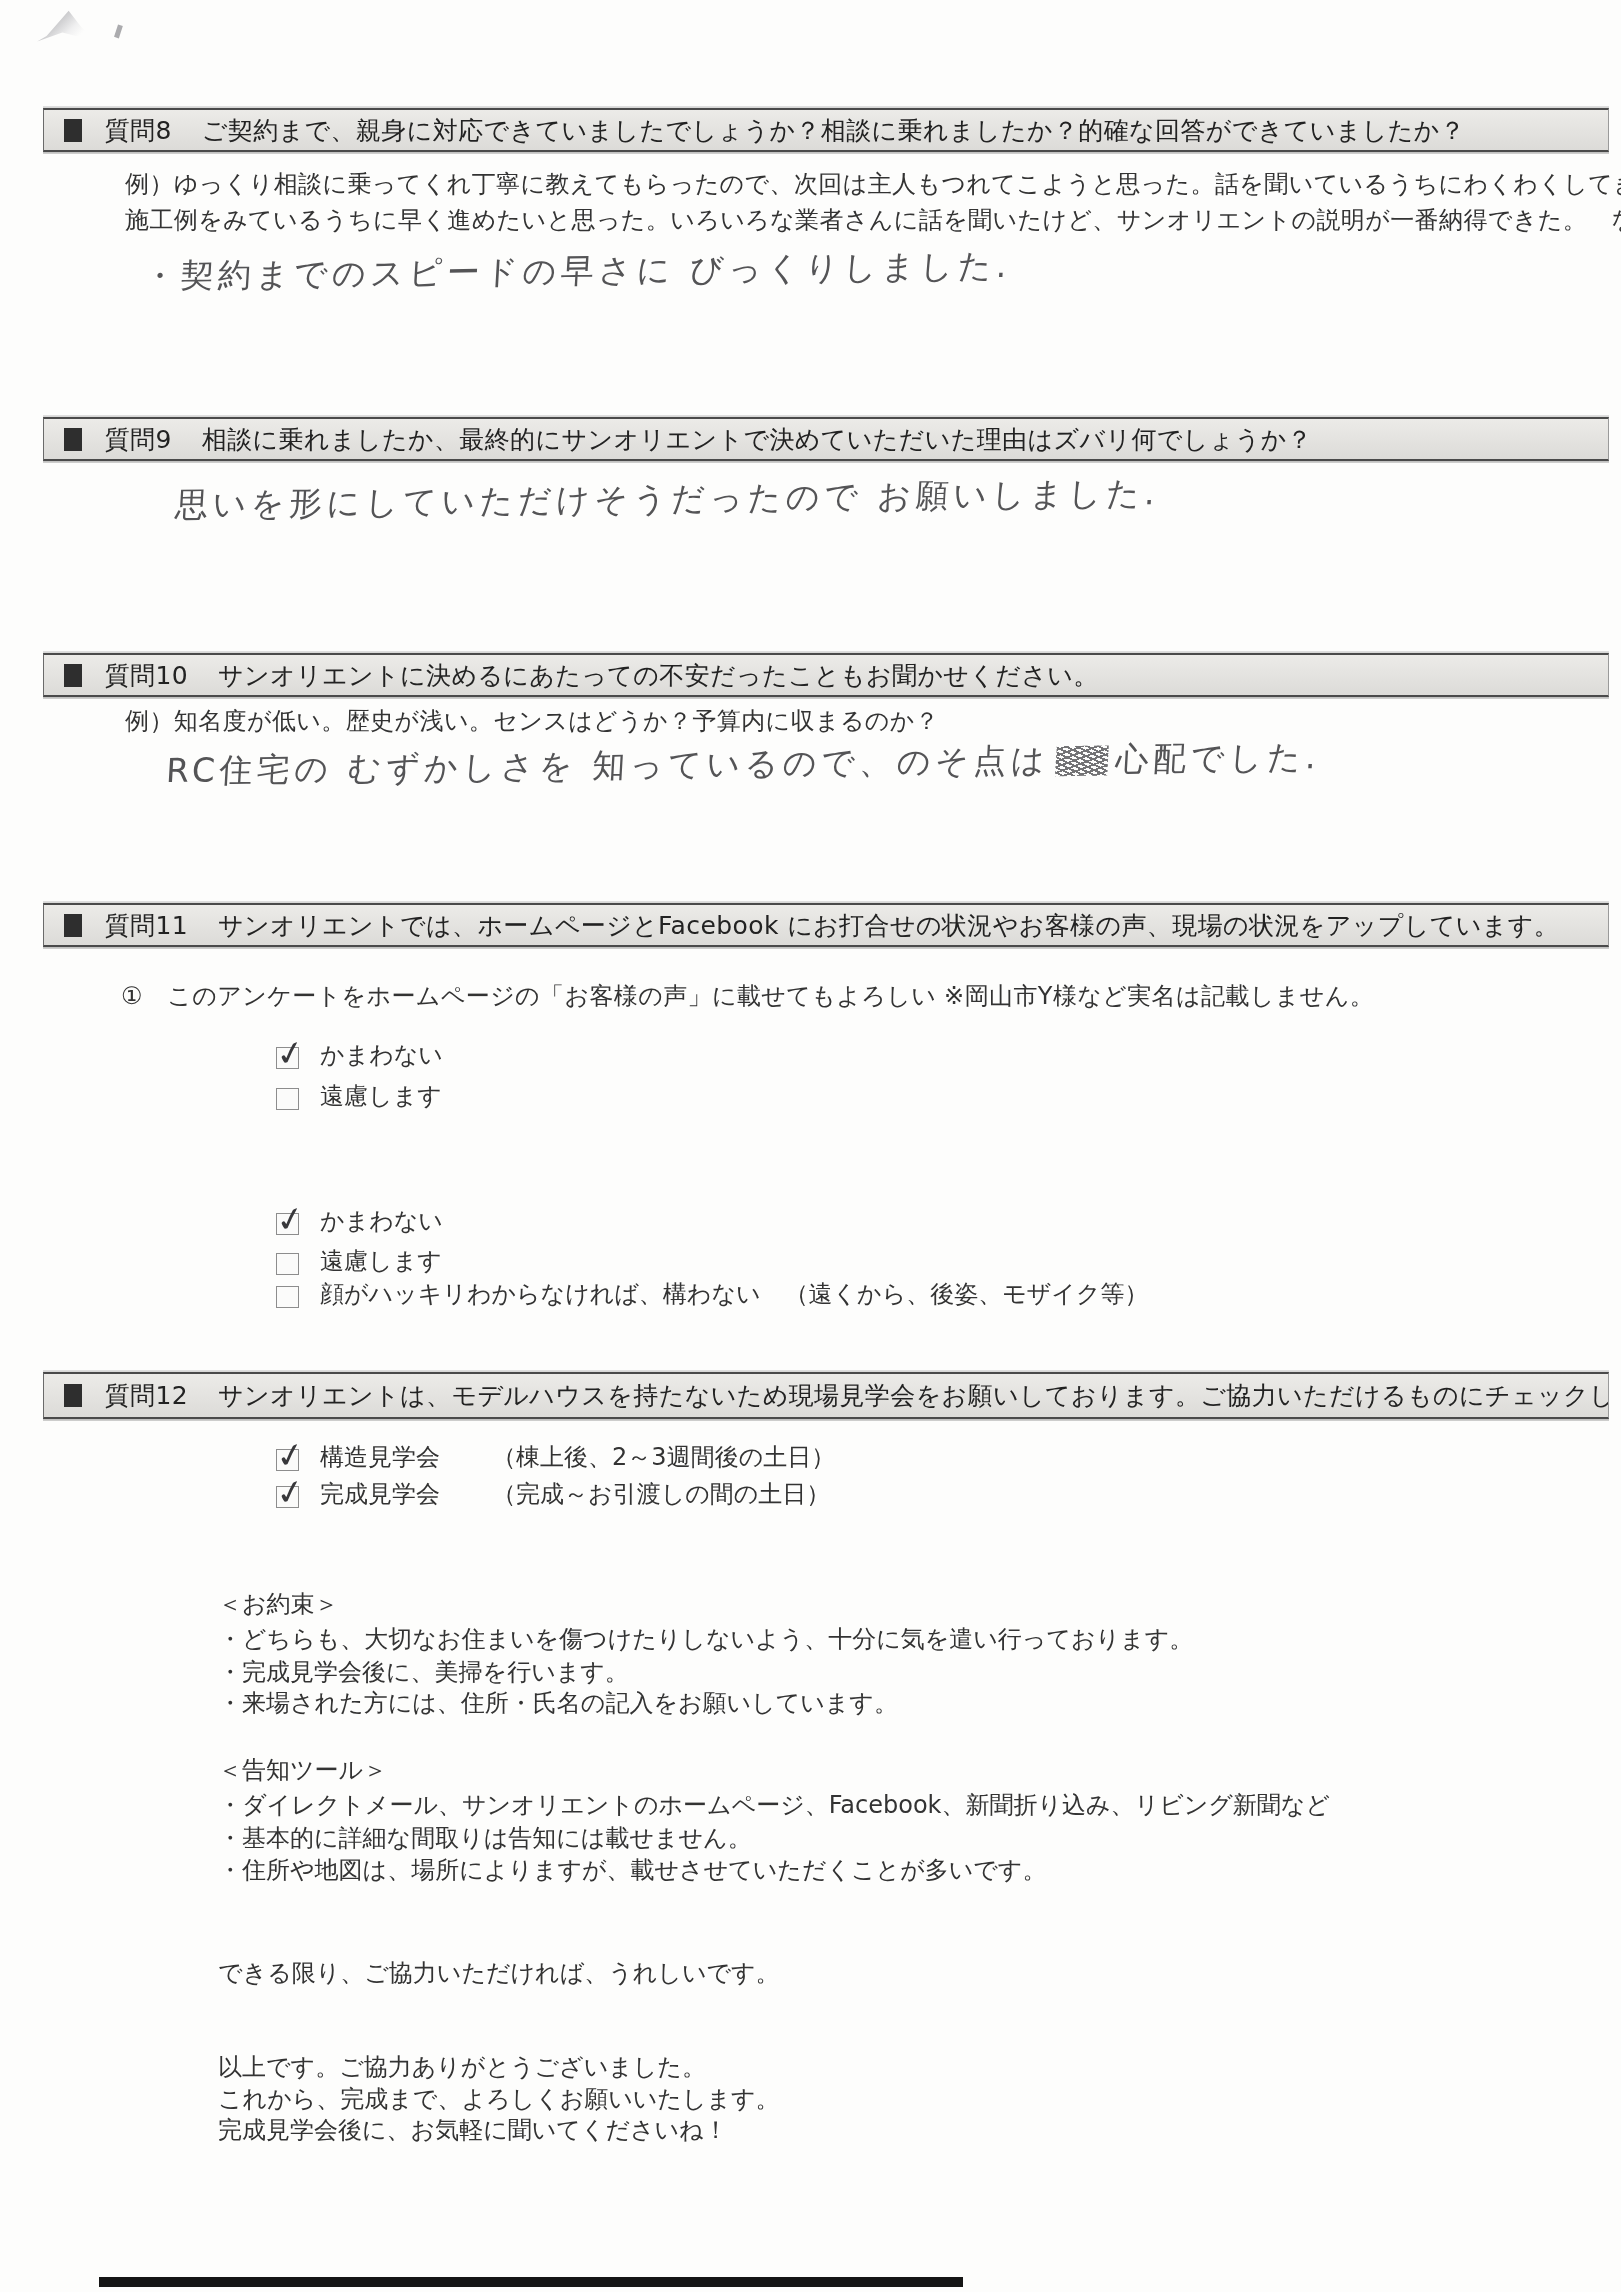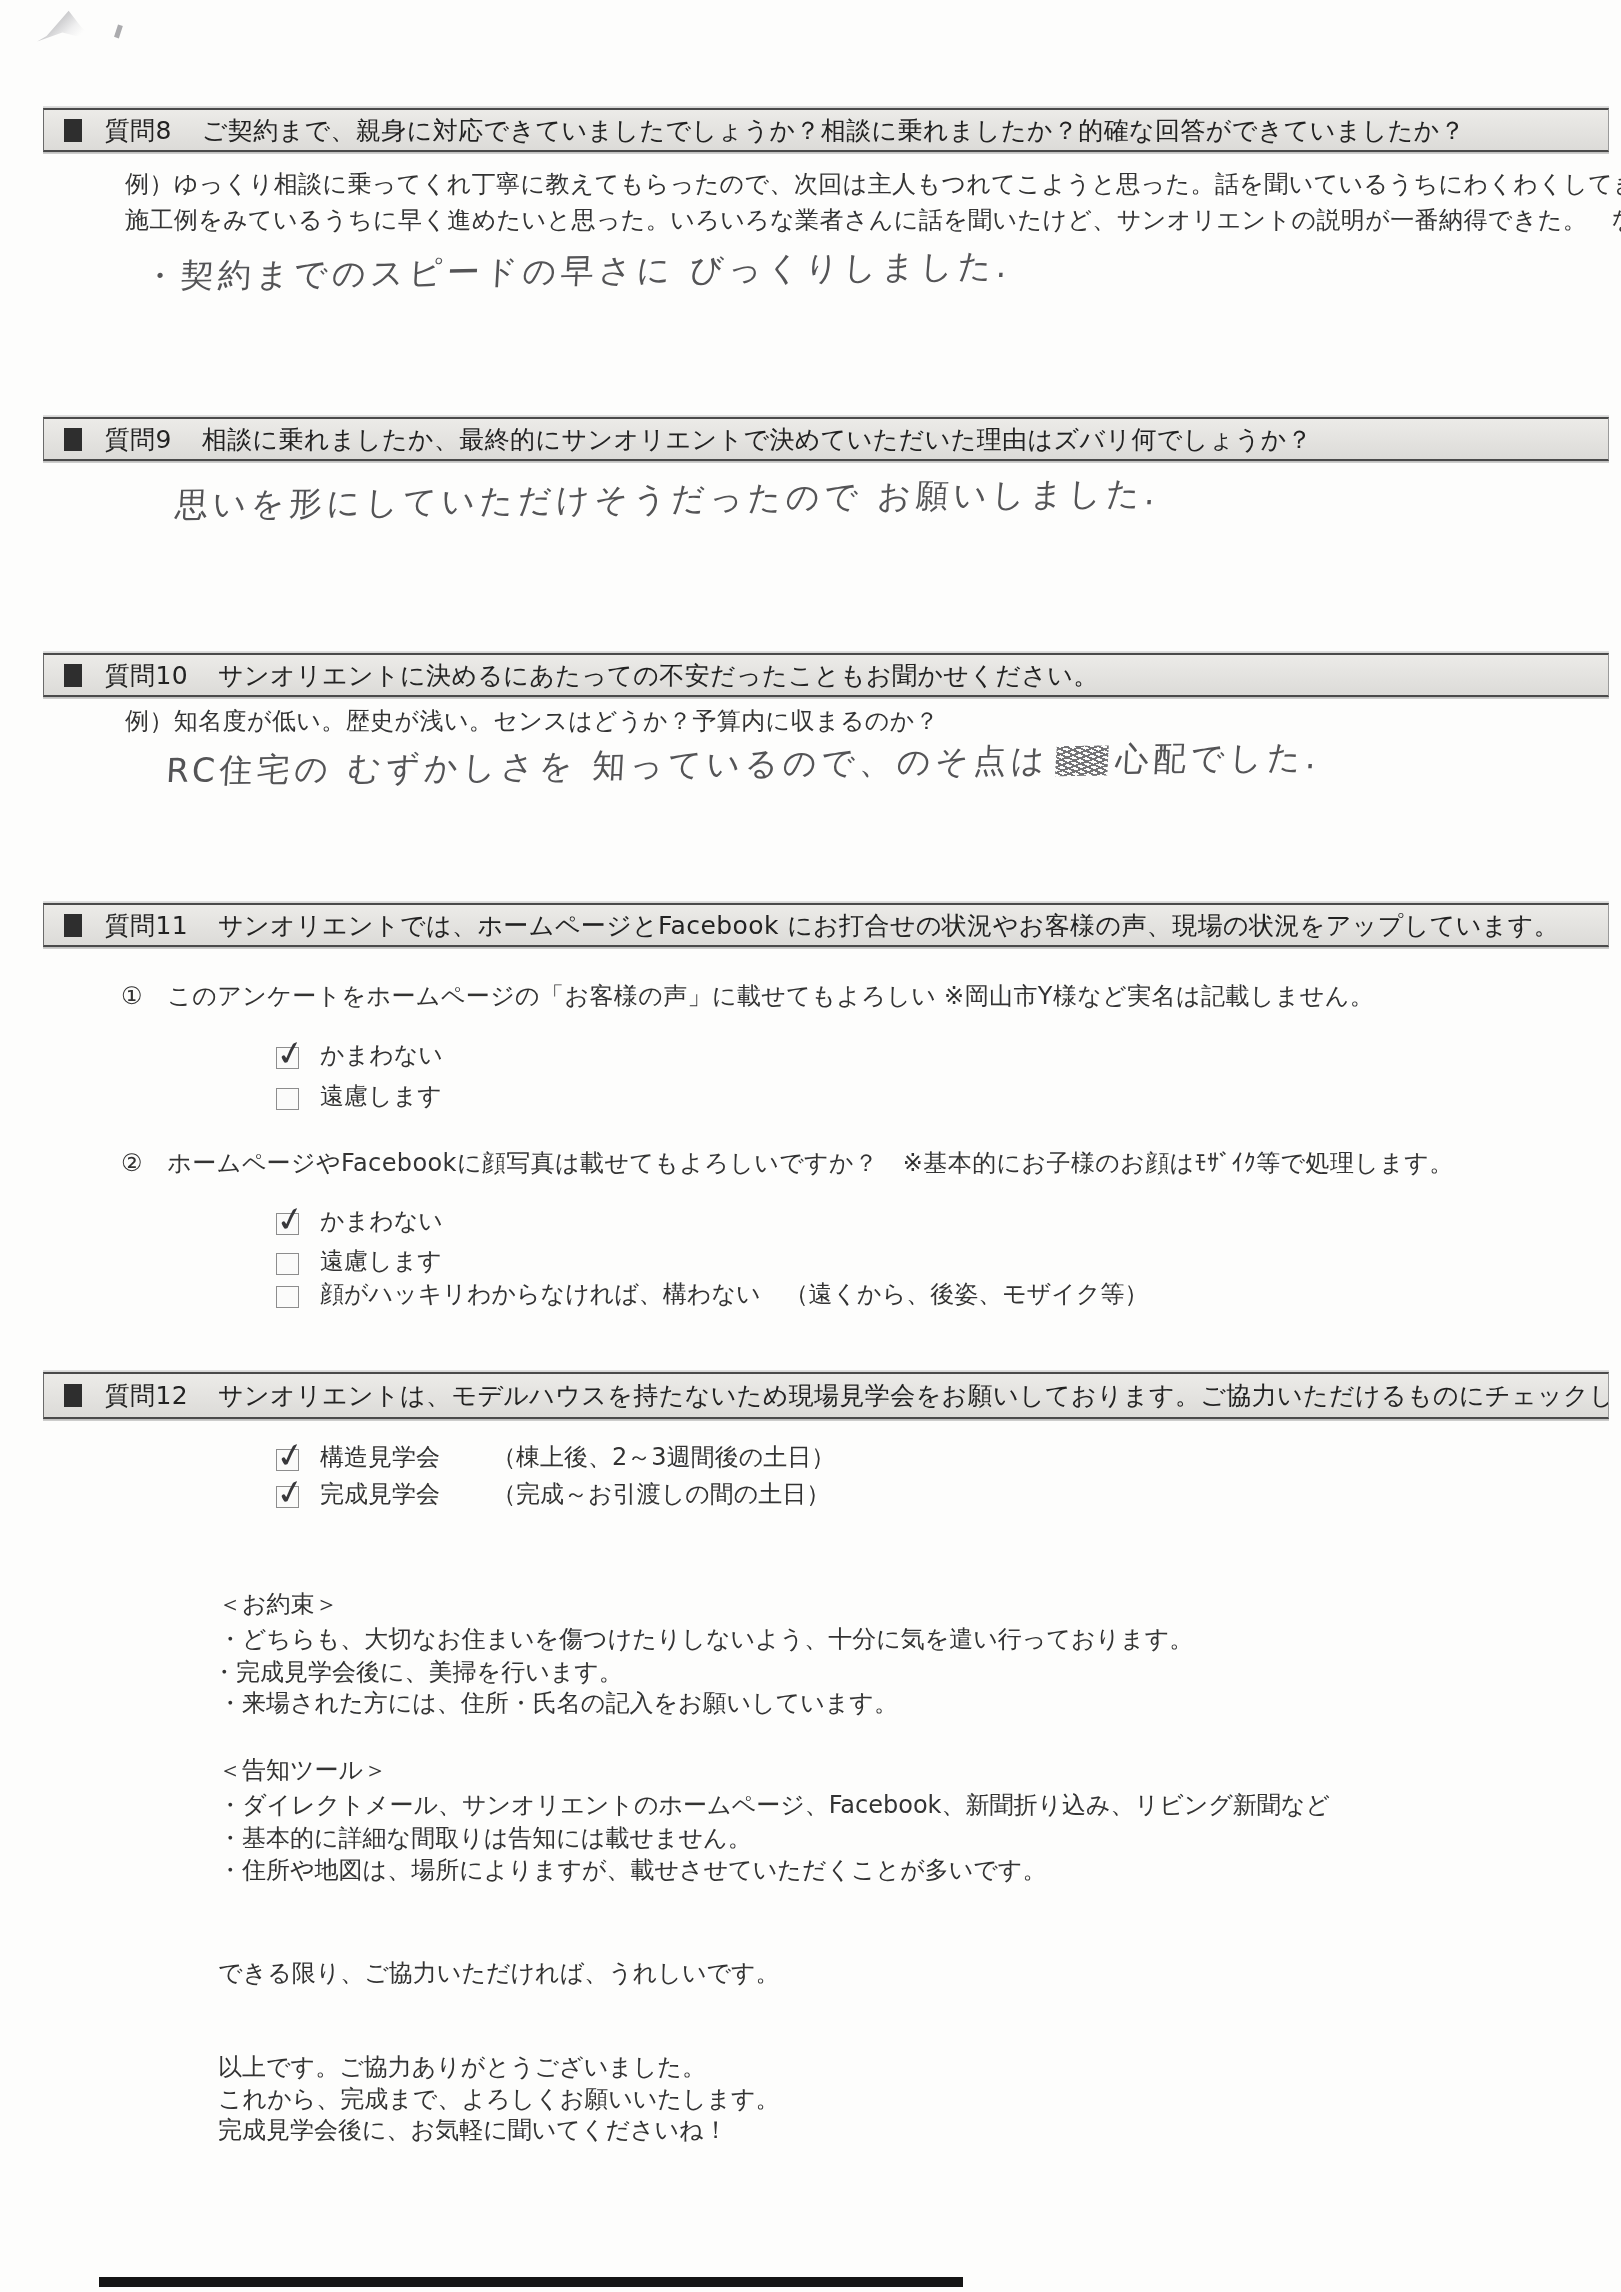--- a/index.html
+++ b/index.html
@@ -108,21 +108,20 @@
 
   <div class="opt" style="left:276px;top:1039px;">
     <span class="checkbox checked"></span>
     <span>かまわない</span>
   </div>
   <div class="opt" style="left:276px;top:1080px;">
     <span class="checkbox"></span>
     <span>遠慮します</span>
   </div>
 
-  <div class="body-text" style="left:121px;top:1147px;">②　ホームページやFacebookに顔写真は載せてもよろしいですか？　※基本的にお子様のお顔はﾓｻﾞｲｸ等で処理します。</div>
 
   <div class="opt" style="left:276px;top:1205px;">
     <span class="checkbox checked"></span>
     <span>かまわない</span>
   </div>
   <div class="opt" style="left:276px;top:1245px;">
     <span class="checkbox"></span>
     <span>遠慮します</span>
   </div>
   <div class="opt" style="left:276px;top:1278px;">
@@ -144,21 +143,21 @@
   </div>
   <div class="opt" style="left:276px;top:1478px;">
     <span class="checkbox checked"></span>
     <span>完成見学会</span>
     <span style="display:inline-block;width:52px;"></span>
     <span>（完成～お引渡しの間の土日）</span>
   </div>
 
   <div class="note-title" style="left:218px;top:1588px;">＜お約束＞</div>
   <div class="note-line" style="left:218px;top:1623px;">・どちらも、大切なお住まいを傷つけたりしないよう、十分に気を遣い行っております。</div>
-  <div class="note-line" style="left:212px;top:1656px;">・完成見学会後に、美掃を行います。</div>
+  <div class="note-line" style="left:218px;top:1656px;">・完成見学会後に、美掃を行います。</div>
   <div class="note-line" style="left:218px;top:1687px;">・来場された方には、住所・氏名の記入をお願いしています。</div>
 
   <div class="note-title" style="left:218px;top:1754px;">＜告知ツール＞</div>
   <div class="note-line" style="left:218px;top:1789px;">・ダイレクトメール、サンオリエントのホームページ、Facebook、新聞折り込み、リビング新聞など</div>
   <div class="note-line" style="left:218px;top:1822px;">・基本的に詳細な間取りは告知には載せません。</div>
   <div class="note-line" style="left:218px;top:1854px;">・住所や地図は、場所によりますが、載せさせていただくことが多いです。</div>
 
   <div class="note-line" style="left:218px;top:1957px;">できる限り、ご協力いただければ、うれしいです。</div>
   <div class="note-line" style="left:218px;top:2051px;">以上です。ご協力ありがとうございました。</div>
   <div class="note-line" style="left:218px;top:2083px;">これから、完成まで、よろしくお願いいたします。</div>

